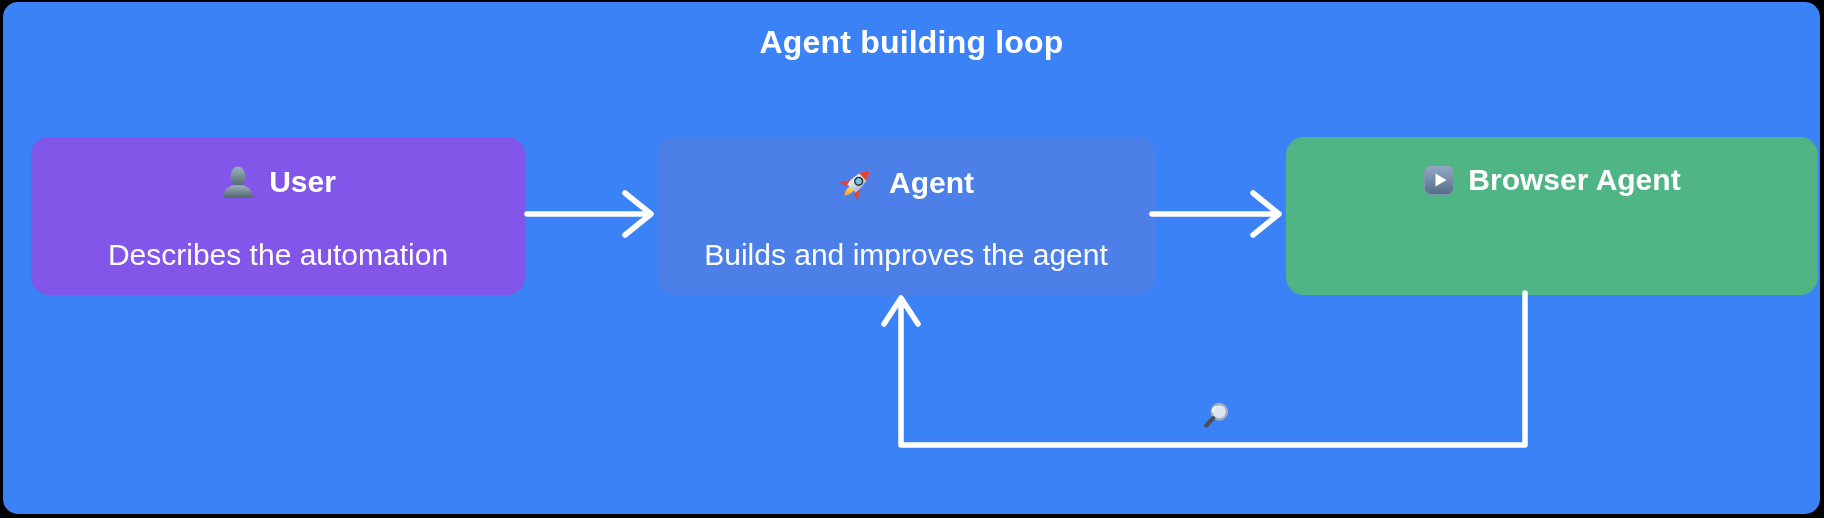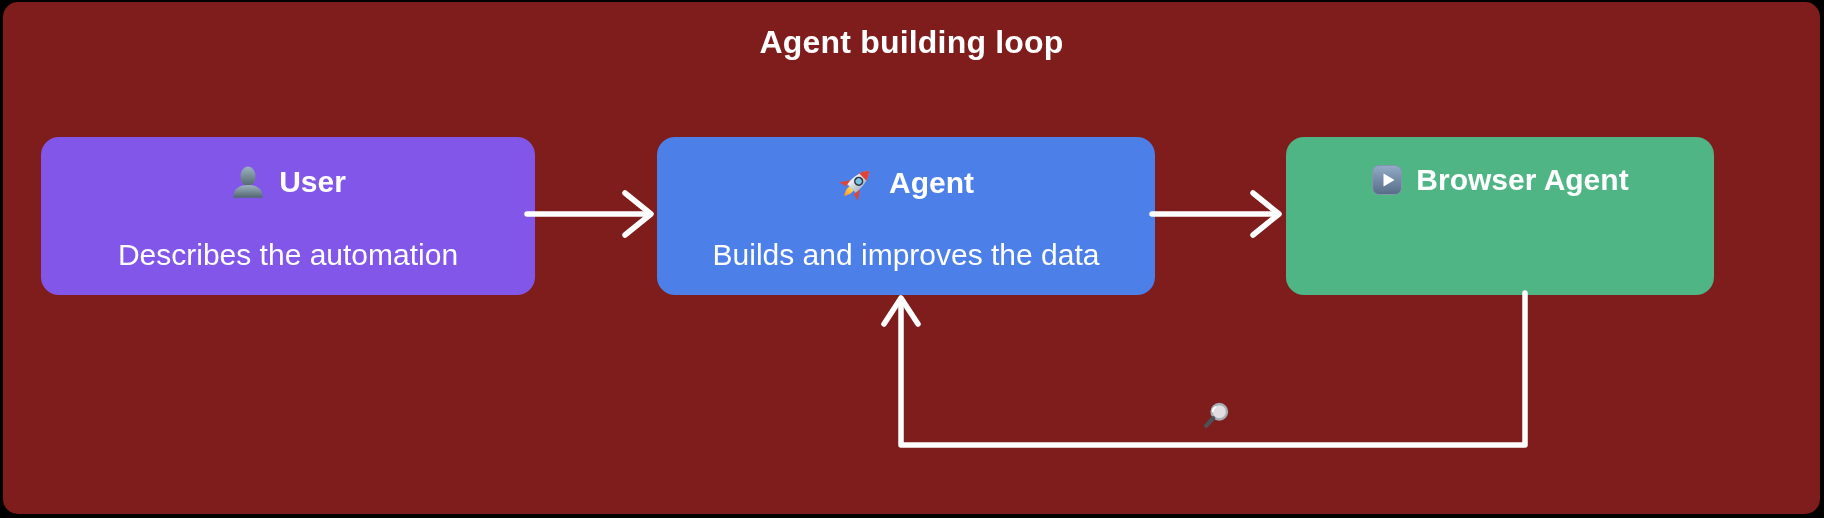--- a/index.html
+++ b/index.html
@@ -42,23 +42,23 @@
     height: 158px;
     border-radius: 18px;
     color: #ffffff;
     display: flex;
     flex-direction: column;
     align-items: center;
     justify-content: space-between;
     padding: 27px 12px 25px 12px;
     box-sizing: border-box;
   }
-  .node-user  { left: 38px;  width: 494px; }
+  .node-user  { left: 28px;  width: 494px; }
   .node-astro { left: 654px; width: 498px; }
-  .node-browser-agent { left: 1283px; width: 428px; }
+  .node-browser-agent { left: 1283px; width: 532px; }
   .node-title {
     display: flex;
     align-items: center;
     gap: 13px;
     font-size: 30px;
     font-weight: 700;
     line-height: 1;
   }
   .node-sub {
     font-size: 30px;
@@ -86,21 +86,21 @@
     color: #ffffff;
     font-size: 24px;
     font-weight: 600;
     white-space: nowrap;
   }
 </style>
 </head>
 <body>
 
 <div class="stage">
-  <div class="panel" style="background: #7f1d1d;">
+  <div class="panel" style="background: #3b82f6;">
 
     <div class="diagram-title">Agent building loop</div>
 
     <div class="node node-user" style="background: rgb(129, 86, 232);">
       <div class="node-title">
         <span class="icon">
           <svg width="36" height="36" viewBox="0 0 64 64">
             <defs>
               <linearGradient id="g-user" x1="0" y1="0" x2="0" y2="1">
                 <stop offset="0" stop-color="#9db2c2"></stop>
@@ -135,21 +135,21 @@
               <path d="M42 35 L54 52 L41.5 49 Z" fill="#e04438"></path>
               <path d="M27 45 C26 53 29 58 32 63 C35 58 38 53 37 45 Z" fill="url(#g-flame)"></path>
               <path d="M32 3 C41 13 44 28 42 45 L22 45 C20 28 23 13 32 3 Z" fill="url(#g-body)"></path>
               <path d="M32 3 C36 7.5 39 12.5 40.6 18 L23.4 18 C25 12.5 28 7.5 32 3 Z" fill="#e04438"></path>
               <circle cx="32" cy="28" r="6.5" fill="#7ac3e4" stroke="#2e3338" stroke-width="2.6"></circle>
             </g>
           </svg>
         </span>
         <span>Agent</span>
       </div>
-      <div class="node-sub">Builds and improves the data</div>
+      <div class="node-sub">Builds and improves the agent</div>
     </div>
 
     <div class="node node-browser-agent" style="background: rgb(80, 181, 133);">
       <div class="node-title">
         <span class="icon">
           <svg width="32" height="32" viewBox="0 0 64 64">
             <defs>
               <linearGradient id="g-play" x1="0" y1="0" x2="0" y2="1">
                 <stop offset="0" stop-color="#93abc8"></stop>
                 <stop offset="1" stop-color="#566c87"></stop>

